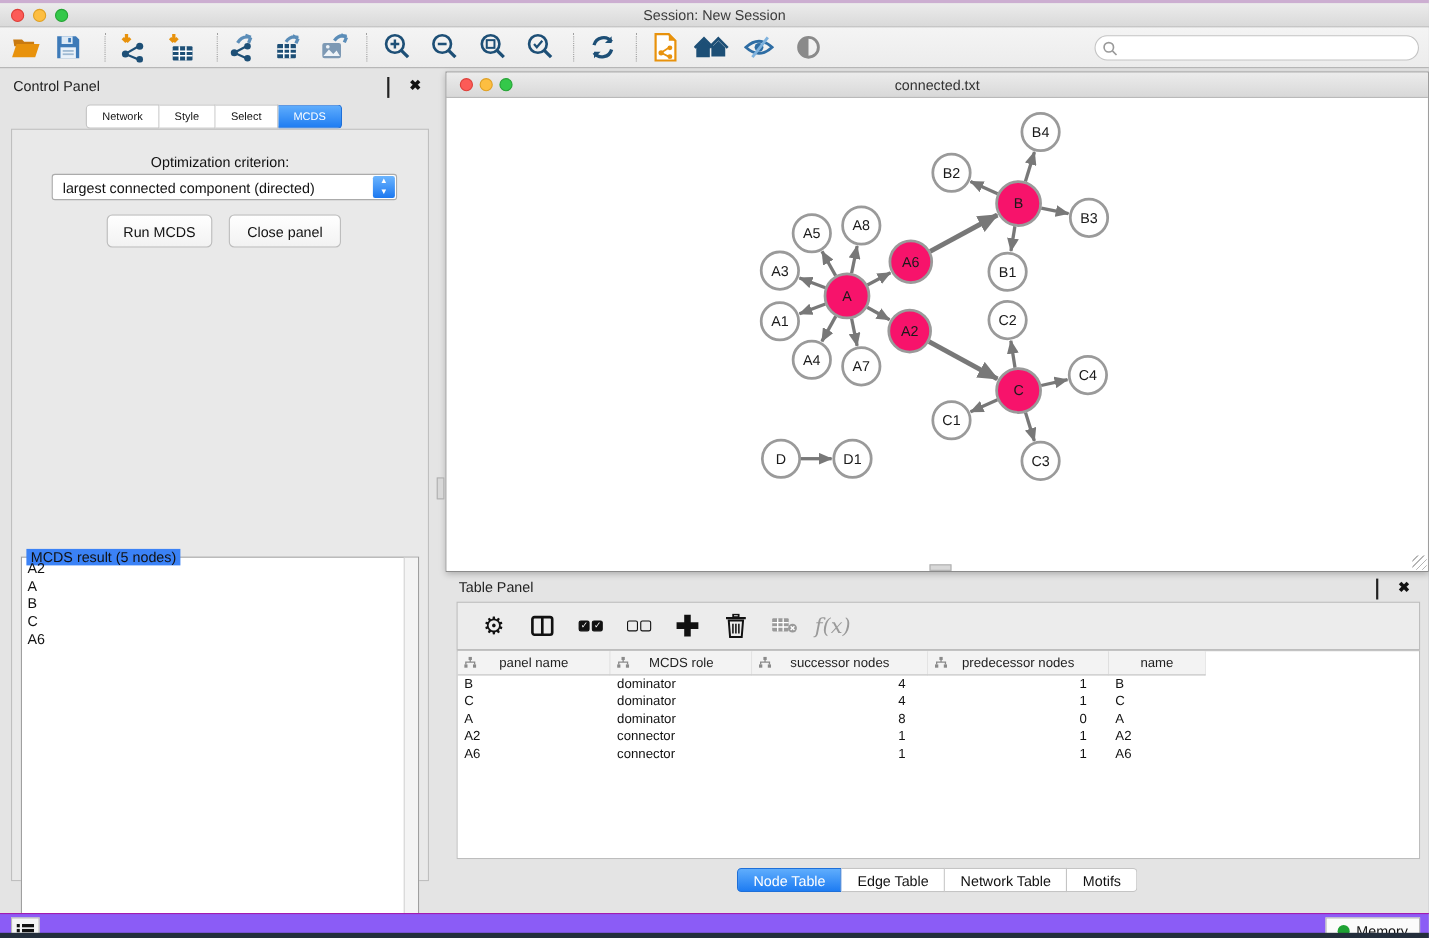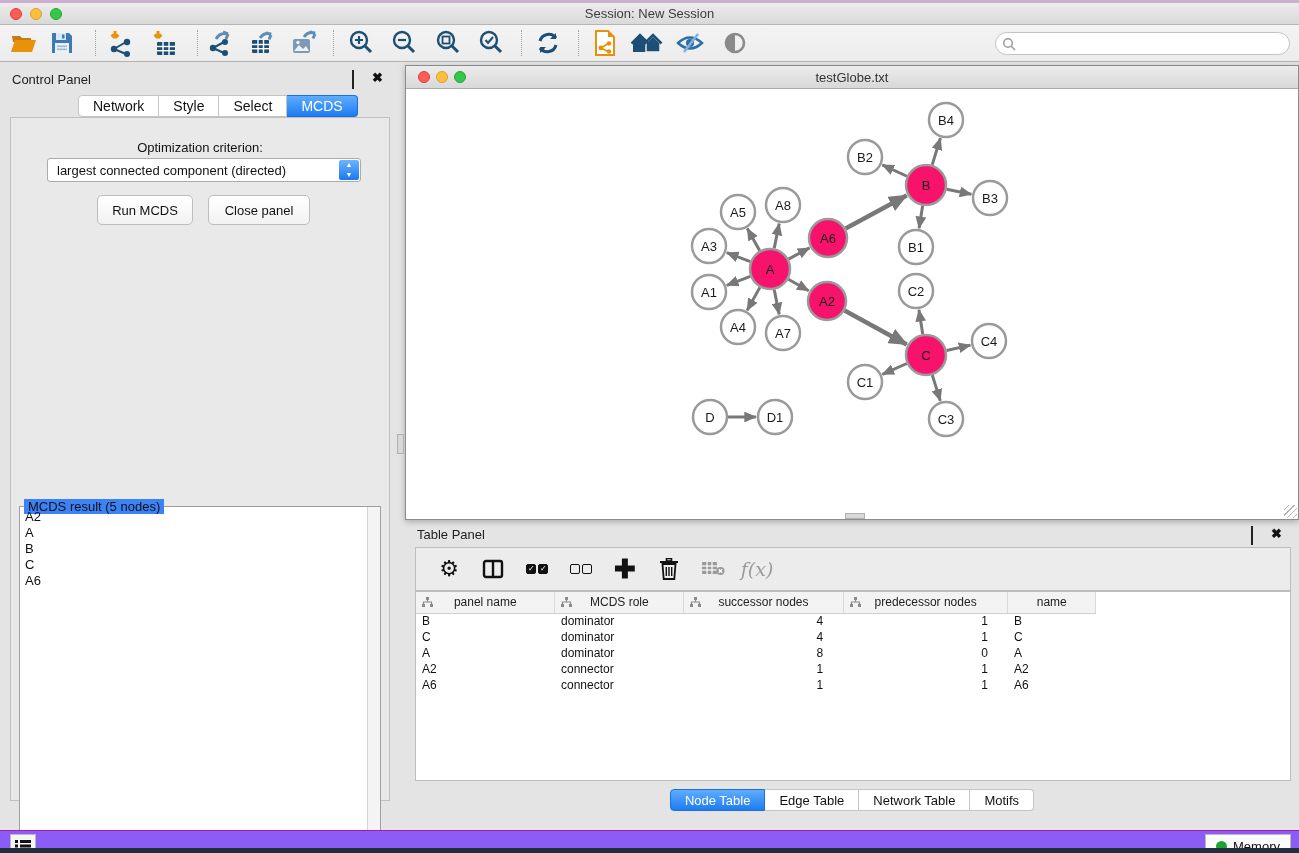--- a/index.html
+++ b/index.html
@@ -29,21 +29,21 @@
 
   
   #control-panel { position:absolute; left:4px; top:66px; width:392px; height:740px; }
   .panel-title { font-size:13px; color:#222; }
   #cp-header { position:absolute; left:8px; top:4px; right:8px; height:18px; }
   .panel-ctrl { position:absolute; top:1px; width:14px; height:14px; }
   .float-box { border:1.5px solid #222; width:11px; height:11px; }
   .close-x { font-size:13px; font-weight:bold; color:#111; line-height:13px; }
   #cp-tabs { position:absolute; left:74px; top:29px; height:22px; display:flex; }
   .seg-tab { height:22px; padding:0 14px; background:#fff; border:1px solid #c4c4c4; border-left:none;
-    font-size:14px; color:#111; display:flex; align-items:center; }
+    font-size:10px; color:#111; display:flex; align-items:center; }
   .seg-tab:first-child { border-left:1px solid #c4c4c4; border-radius:4px 0 0 4px; }
   .seg-tab:last-child { border-radius:0 4px 4px 0; }
   .seg-tab.active { background:linear-gradient(#5fadfd,#1e7cf2); border-color:#1e6fd8; color:#fff; }
   #cp-body { position:absolute; left:6px; top:51px; width:380px; height:684px; background:#e9e9e9; border:1px solid #bfbfbf; }
   #opt-label { position:absolute; left:0; right:0; top:22px; text-align:center; font-size:13px; color:#111; }
   #opt-select { position:absolute; left:36px; top:40px; width:314px; height:24px; background:#fff; border:1px solid #ababab; border-radius:3px; }
   #opt-select .val { position:absolute; left:9px; top:4px; font-size:13px; color:#111; }
   #opt-select .stepper { position:absolute; right:1px; top:1px; width:20px; height:20px; border-radius:2px;
     background:linear-gradient(#6cb5fe,#1c78f0); color:#fff; font-size:7px; text-align:center; line-height:10px; }
   .mac-btn { position:absolute; height:30px; background:linear-gradient(#ffffff,#f2f2f2); border:1px solid #bdbdbd; border-radius:5px;
@@ -305,21 +305,21 @@
         <div id="mcds-scroll"></div>
       </div>
     </div>
   </div>
 
   <div id="network-window">
     <div id="nw-titlebar">
       <span class="tl red" style="top:5px; left:12px"></span>
       <span class="tl yel" style="top:5px; left:30px"></span>
       <span class="tl grn" style="top:5px; left:48px"></span>
-      <div class="title">testGlobe.txt</div>
+      <div class="title">connected.txt</div>
     </div>
     <div id="nw-canvas">
       <svg id="graph-svg" width="892" height="430" viewBox="0 0 892 430">
         <defs>
           <marker id="arrow" viewBox="0 0 4.2 3.6" refX="3.9" refY="1.8" markerWidth="4.2" markerHeight="3.6" orient="auto" markerUnits="strokeWidth">
             <path d="M0,0 L4.2,1.8 L0,3.6 Z" fill="#787878"></path>
           </marker>
         </defs>
         <g id="edge-layer">
             <line x1="353.7197701091396" y1="161.6883405069049" x2="341.3011603774451" y2="139.56769192232414" stroke="#787878" stroke-width="3" marker-end="url(#arrow)"></line>

